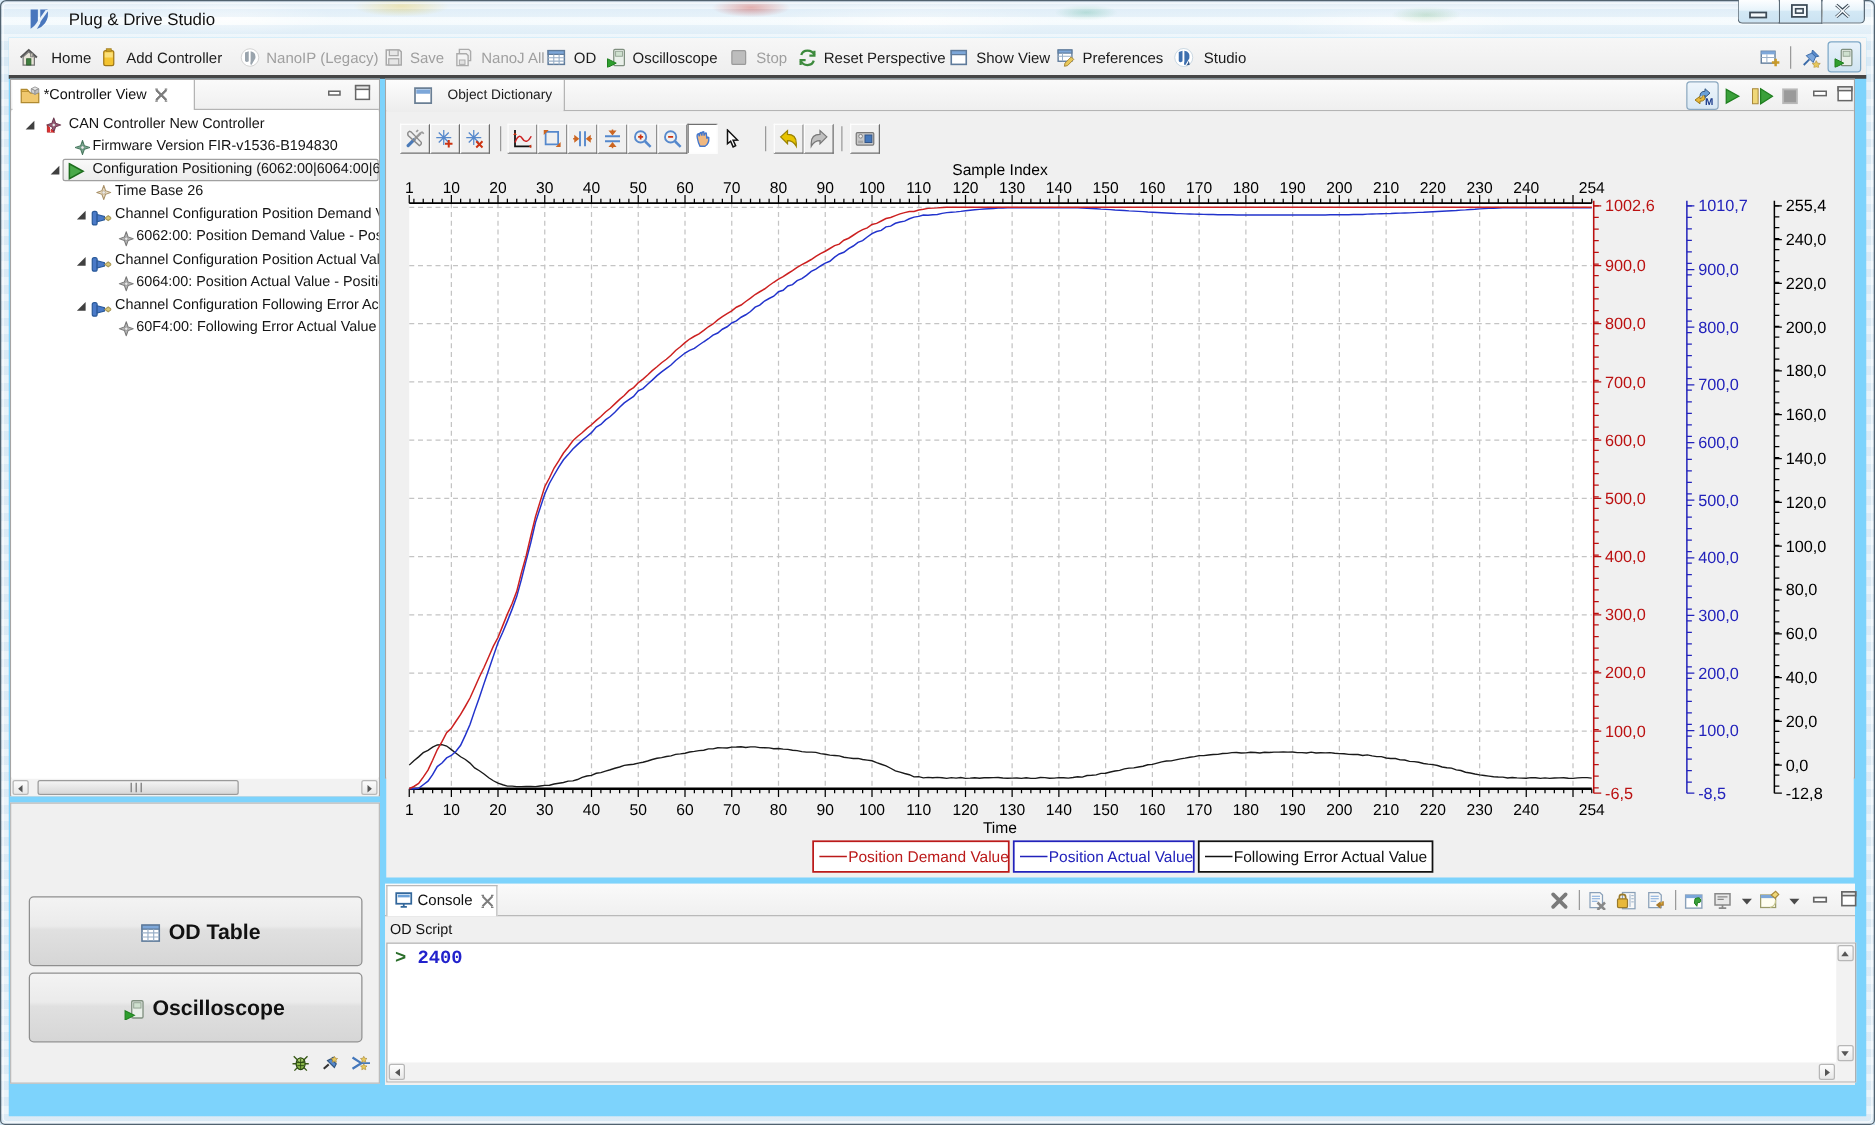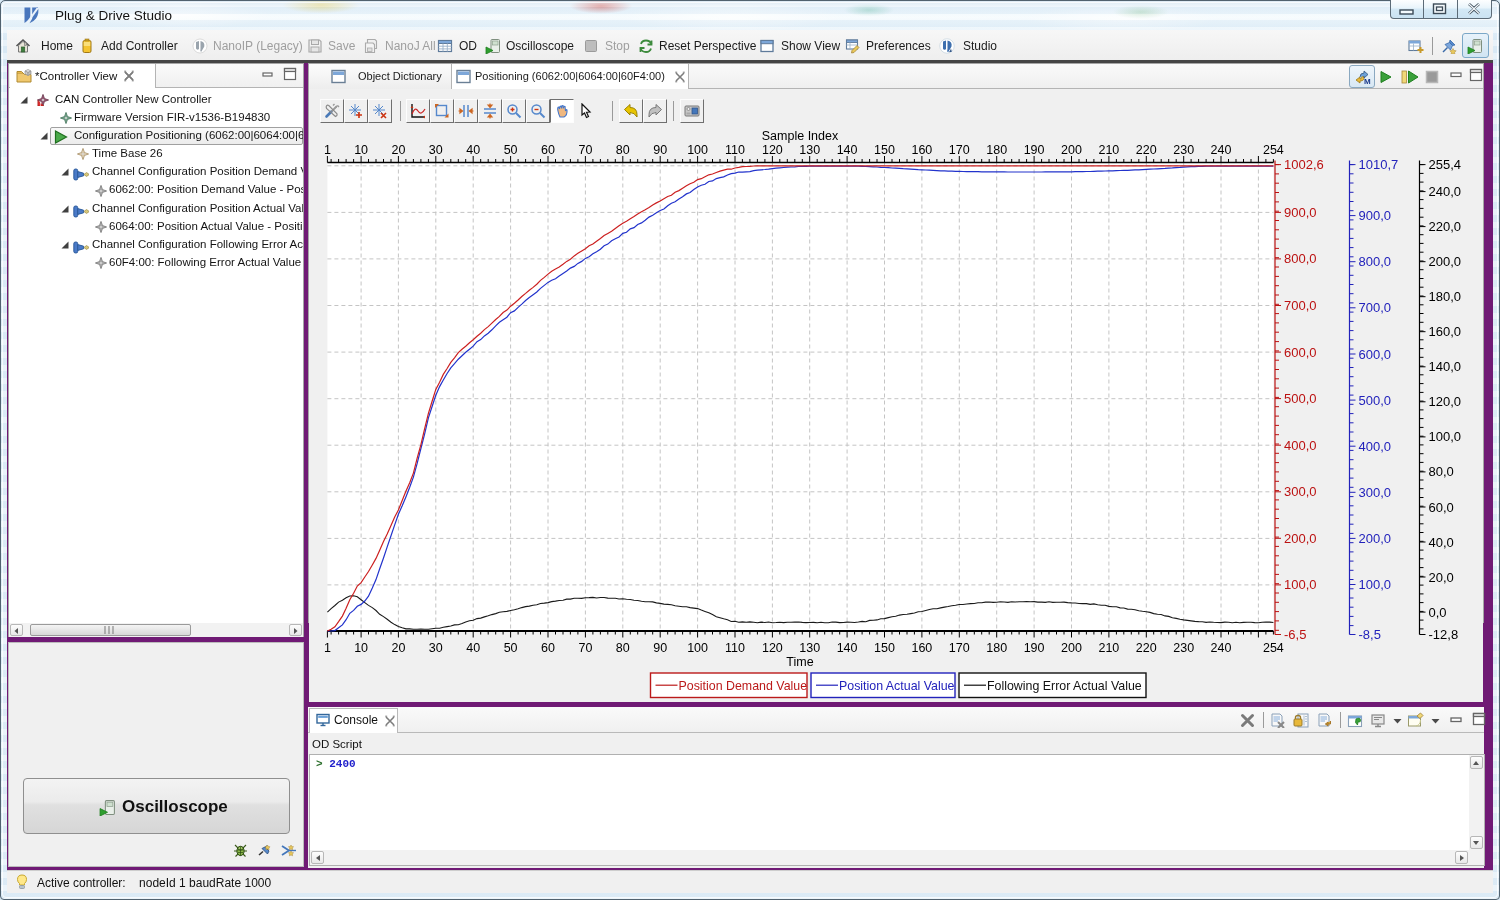--- a/index.html
+++ b/index.html
@@ -32,21 +32,21 @@
 
 #capbtns { position:absolute; right:8px; top:0; width:102px; height:19px; display:flex; }
 .capbtn { width:34px; height:19px; border:1px solid #5c6b77; border-top:none;
   background:linear-gradient(180deg,#fdfeff 0%,#e8f4fb 45%,#d3e8f5 50%,#cbe3f2 100%);
   position:relative; }
 .capbtn.first { border-radius:0 0 0 4px; }
 .capbtn.last { border-radius:0 0 4px 0; border-left:none; }
 .capbtn.mid { border-left:none; }
 
 
-#client { position:absolute; left:7px; top:30px; width:1486px; height:863px; background:#701a75; }
+#client { position:absolute; left:7px; top:30px; width:1486px; height:863px; background:#7dd3fc; }
 
 
 #toolbar { position:absolute; left:0; top:0; width:1486px; height:33px;
   background:linear-gradient(180deg,#f7f7f7,#eeeeee); border-bottom:3px solid #454545; }
 .tbitem { position:absolute; top:2px; height:28px; font-size:12px; color:#1b1b1b; line-height:28px; white-space:nowrap; }
 .tbitem.dis { color:#9f9f9f; }
 .tbicon { position:absolute; top:8px; width:16px; height:16px; }
 
 
 #leftpanel { position:absolute; left:1px; top:33px; width:296px; height:574px;
@@ -343,20 +343,28 @@
           <path d="M2 1 L5.5 4 L2 7 Z" fill="#555"></path>
         </svg>
     <div class="sb-thumb" style="left:21px;top:1px;width:161px;height:12px"></div>
     <svg style="position:absolute;left:95px;top:3px" width="12" height="8" viewBox="0 0 12 8">
           <path d="M1 0 V8 M5 0 V8 M9 0 V8" stroke="#8a8a8a" stroke-width="1.2"></path>
         </svg>
   </div>
 </div>
 
 <div id="btnpanel">
+  <div class="bigbtn" style="top:74px">
+    <svg style="position:absolute;left:88px;top:20px" width="17" height="17" viewBox="0 0 16 16">
+          <rect x="1.5" y="2" width="13" height="12" fill="#fff" stroke="#5f7b9b" stroke-width="1.2"></rect>
+          <rect x="1.5" y="2" width="13" height="3" fill="#7da7d9" stroke="#5f7b9b" stroke-width="1"></rect>
+          <path d="M1.5 7.8 H14.5 M6 5 V14 M10.3 5 V14 M1.5 10.9 H14.5" stroke="#9ab0c8" stroke-width=".9"></path>
+        </svg>
+    <div style="position:absolute;left:111px;top:18px">OD Table</div>
+  </div>
   <div class="bigbtn" style="top:135px">
     <svg style="position:absolute;left:75px;top:20px" width="17" height="17" viewBox="0 0 16 16">
           <rect x="6" y="1.5" width="8.5" height="13" rx="1" fill="#e9efe9" stroke="#7f8f7f" stroke-width="1"></rect>
           <rect x="7.5" y="3" width="5.5" height="4" fill="#cfe0cf" stroke="#8fa08f" stroke-width=".7"></rect>
           <path d="M1 9 L8 12.5 L1 16 Z" fill="#2e9e2e" stroke="#1f7f1f" stroke-width=".8"></path>
         </svg>
     <div style="position:absolute;left:98px;top:18px">Oscilloscope</div>
   </div>
   <svg style="position:absolute;left:224px;top:200px" width="15" height="15" viewBox="0 0 15 15">
         <path d="M2 2 L5 5 M13 2 L10 5 M1 8 H4 M11 8 H14 M2.5 13.5 L5 11 M12.5 13.5 L10 11" stroke="#3a5a1a" stroke-width="1.1"></path>
@@ -371,47 +379,29 @@
         <path d="M10.5 2 l.8 1.6 1.8.2-1.3 1.2.3 1.8-1.6-.8-1.6.8.3-1.8-1.3-1.2 1.8-.2z" fill="#e8c85a" stroke="#a8883a" stroke-width=".5"></path>
       </svg>
   <svg style="position:absolute;left:272px;top:200px" width="16" height="15" viewBox="0 0 16 15">
         <path d="M1 3 L8 7.5 L1 12" fill="none" stroke="#4477bb" stroke-width="1.8"></path>
         <path d="M8 7.5 L15 7.5" stroke="#4477bb" stroke-width="1.4"></path>
         <path d="M10 2 l.8 1.6 1.8.2-1.3 1.2.3 1.8-1.6-.8-1.6.8.3-1.8-1.3-1.2 1.8-.2z" fill="#e8c85a" stroke="#a8883a" stroke-width=".5"></path>
         <path d="M10 8 l.8 1.6 1.8.2-1.3 1.2.3 1.8-1.6-.8-1.6.8.3-1.8-1.3-1.2 1.8-.2z" fill="#e8c85a" stroke="#a8883a" stroke-width=".5"></path>
       </svg>
 </div>
 
-<div id="statusbar">
-  <svg style="position:absolute;left:8px;top:3px" width="14" height="17" viewBox="0 0 14 17">
-        <path d="M7 1 Q11.5 1 11.5 5.5 Q11.5 8 9.5 9.5 L9.5 11 H4.5 L4.5 9.5 Q2.5 8 2.5 5.5 Q2.5 1 7 1 Z" fill="#ffe88a" stroke="#c8a830" stroke-width="1"></path>
-        <rect x="4.5" y="11.5" width="5" height="3" rx="1" fill="#b8c4cc" stroke="#8a96a0" stroke-width=".8"></rect>
-      </svg>
-  <div style="position:absolute;left:30px;top:5px;font-size:12px">Active controller:&nbsp;&nbsp;&nbsp;&nbsp;nodeId 1 baudRate 1000</div>
-</div>
 
 <div id="editor">
   <div id="ed-tabbar">
     <div class="edtab" id="edtab1">
       <svg style="position:absolute;left:22px;top:5px" width="15" height="15" viewBox="0 0 15 15">
             <rect x="1" y="1.5" width="13" height="12" fill="#fff" stroke="#6a7f95" stroke-width="1.4"></rect>
             <rect x="2" y="2.5" width="11" height="3.5" fill="#7da7d9"></rect>
           </svg>
       <div style="position:absolute;left:49px;top:6px">Object Dictionary</div>
-    </div>
-    <div class="edtab" id="edtab2">
-      <svg style="position:absolute;left:4px;top:5px" width="15" height="15" viewBox="0 0 15 15">
-            <rect x="1" y="1.5" width="13" height="12" fill="#fff" stroke="#6a7f95" stroke-width="1.4"></rect>
-            <rect x="2" y="2.5" width="11" height="3.5" fill="#7da7d9"></rect>
-          </svg>
-      <div style="position:absolute;left:23px;top:6px">Positioning (6062:00|6064:00|60F4:00)</div>
-      <svg style="position:absolute;left:222px;top:7px" width="12" height="12" viewBox="0 0 12 12">
-            <path d="M2 2 L10 10 M10 2 L2 10" fill="none" stroke="#7d7d7d" stroke-width="1.6"></path>
-            <path d="M1.2 1.2 l2 0 M8.8 1.2 l2 0 M1.2 10.8 l2 0 M8.8 10.8 l2 0" stroke="#7d7d7d" stroke-width="1"></path>
-          </svg>
     </div>
 
     <div style="position:absolute;left:1040px;top:1px;width:26px;height:23px;border:1px solid #8aa8c0;border-radius:3px;background:linear-gradient(180deg,#eef5fb,#d8e8f4)"></div>
     <svg style="position:absolute;left:1044px;top:4px" width="18" height="17" viewBox="0 0 18 17">
           <path d="M3 8 Q2 3 7 3 L7 1 L11 4 L7 7 L7 5 Q5 5 5 8 Z" fill="#e8b83a" stroke="#9a7a1a" stroke-width=".8" transform="rotate(180 7 8)"></path>
           <path d="M8 6 Q8 2 12 2 L12 0 L16 3.5 L12 7 L12 5" fill="#6aa0d8" stroke="#33557f" stroke-width=".8" transform="translate(-1 3)"></path>
           <text x="11" y="16" font-size="8" font-weight="bold" fill="#1a3a8a">M</text>
         </svg>
     <svg style="position:absolute;left:1070px;top:6px" width="14" height="14" viewBox="0 0 14 14">
           <path d="M2 1.5 L12 7 L2 12.5 Z" fill="#3aa03a" stroke="#1f7f1f" stroke-width="1"></path>
@@ -682,21 +672,21 @@
     <svg style="position:absolute;left:1141px;top:6px" width="14" height="14" viewBox="0 0 14 14">
           <rect x="2" y="5" width="10" height="3.5" fill="#fff" stroke="#666" stroke-width="1.3"></rect>
         </svg>
     <svg style="position:absolute;left:1164px;top:5px" width="14" height="14" viewBox="0 0 14 14">
           <rect x="1.5" y="1.5" width="11" height="11" fill="#fff" stroke="#666" stroke-width="1.3"></rect>
           <rect x="1.5" y="1.5" width="11" height="3" fill="#e6e6e6" stroke="#666" stroke-width="1.3"></rect>
         </svg>
   </div>
   <div id="odscript">OD Script</div>
   <div id="conarea">
-    <div style="position:absolute;left:6px;top:3px;font-family:'Liberation Mono',monospace;font-size:11px;font-weight:bold"><span style="color:#2a6e2a">&gt;</span> <span style="color:#2222cc">2400</span></div>
+    <div style="position:absolute;left:6px;top:3px;font-family:'Liberation Mono',monospace;font-size:15px;font-weight:bold"><span style="color:#2a6e2a">&gt;</span> <span style="color:#2222cc">2400</span></div>
 
     <div class="sb-track" style="right:0;top:0;width:15px;height:110px"></div>
     <div class="sb-btn" style="right:1px;top:1px;width:13px;height:13px"></div>
     <svg style="position:absolute;right:4px;top:5px" width="8" height="6" viewBox="0 0 8 6">
           <path d="M4 1 L1 5 L7 5 Z" fill="#555"></path>
         </svg>
     <div class="sb-btn" style="right:1px;top:81px;width:13px;height:13px"></div>
     <svg style="position:absolute;right:4px;top:85px" width="8" height="6" viewBox="0 0 8 6">
           <path d="M4 5 L1 1 L7 1 Z" fill="#555"></path>
         </svg>

